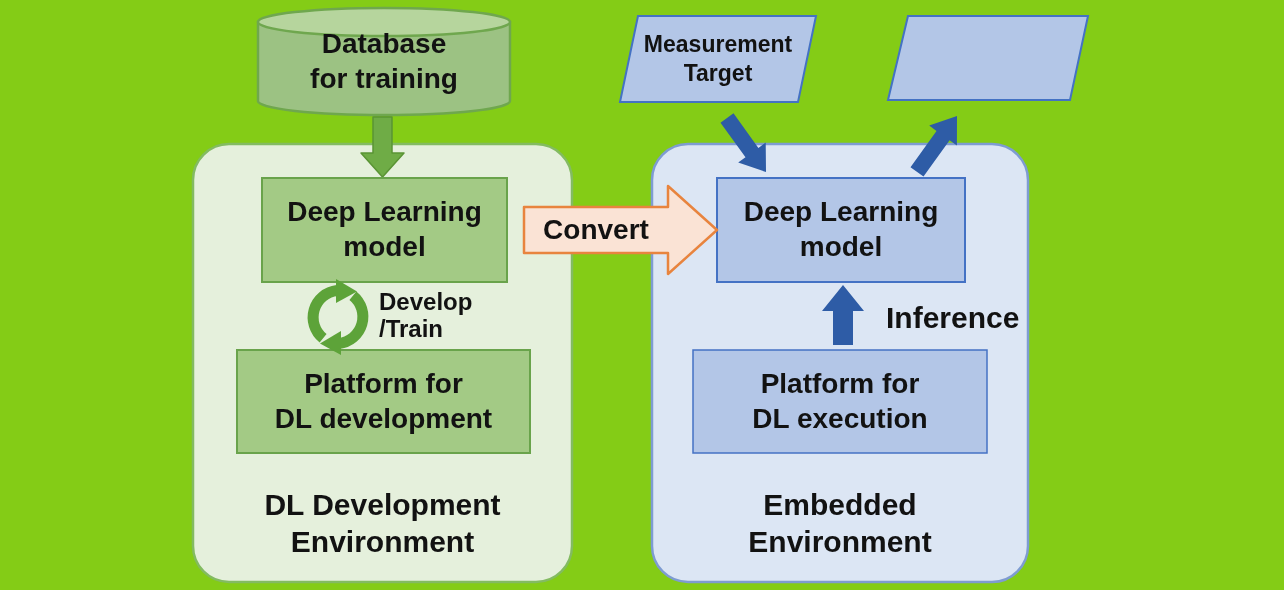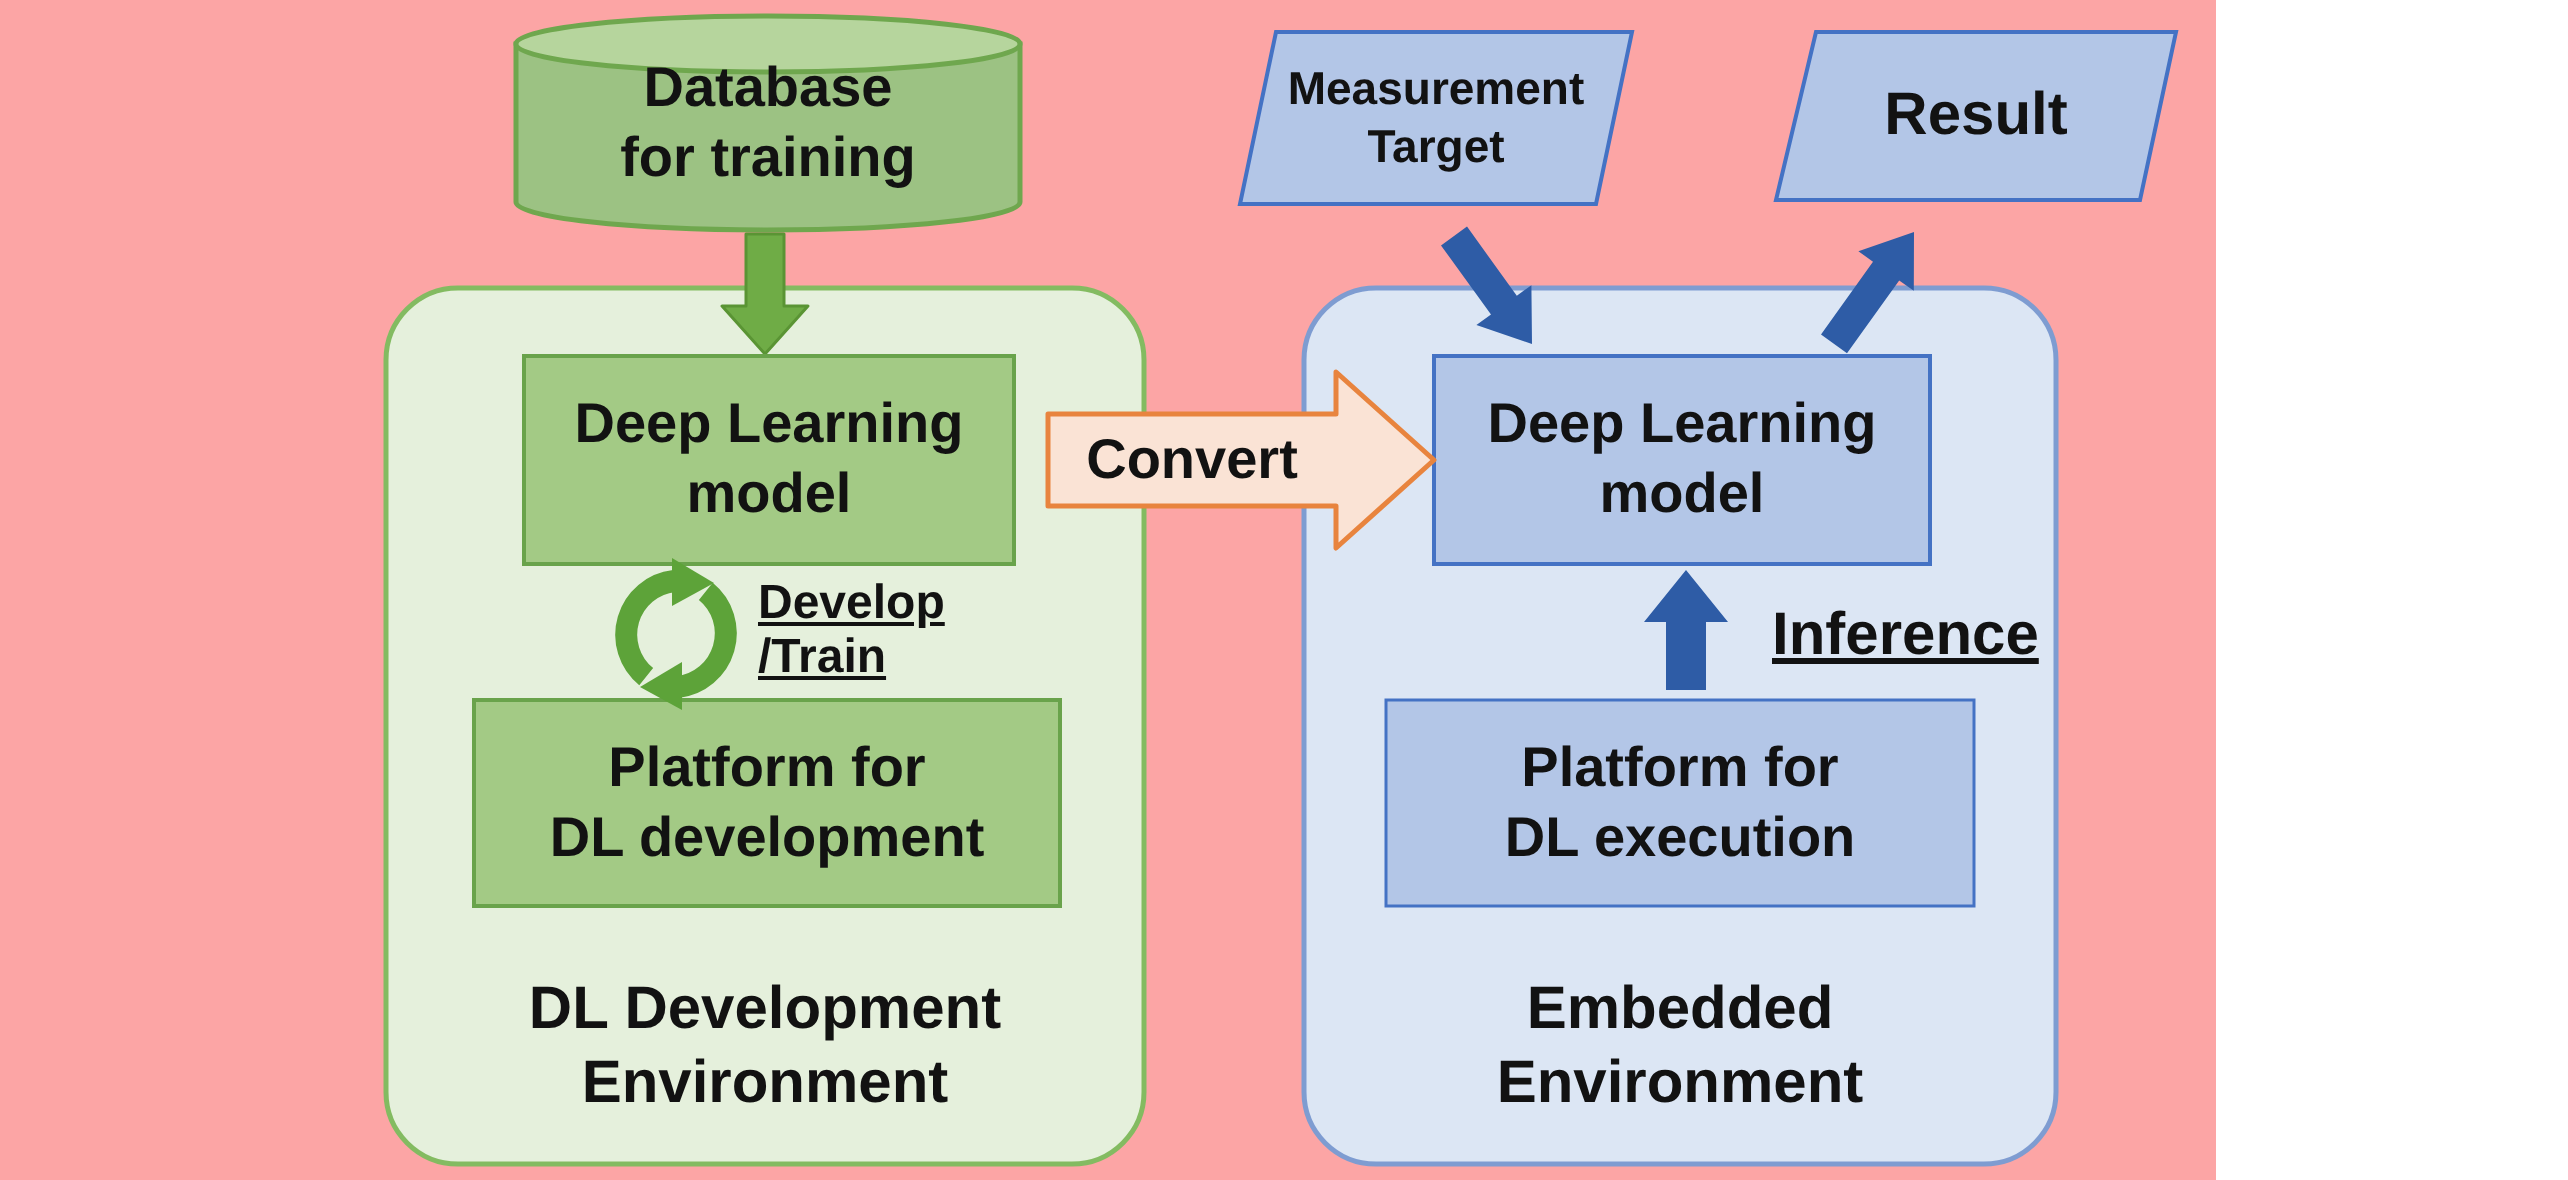--- a/index.html
+++ b/index.html
@@ -1,32 +1,32 @@
 <!DOCTYPE html>
 <html><head>
 <meta charset="utf-8">
 <style>
   html,body{margin:0;padding:0;background:#ffffff;}
   .canvas{
     position:relative;
-    width:1108px;height:590px;
-    background:#fca5a5;
+    width:1284px;height:590px;
+    background:#84cc16;
     overflow:hidden;
     font-family:"Liberation Sans", sans-serif;
   }
   .shapes{position:absolute;left:0;top:0;width:1284px;height:590px;}
   .lbl{
     position:absolute;
     display:flex;align-items:center;justify-content:center;
     font-weight:700;color:#121212;
     white-space:pre-line;text-align:center;
     line-height:1.24;
     pointer-events:none;
   }
-  .lbl-left{justify-content:flex-start;text-align:left;text-decoration:underline;}
+  .lbl-left{justify-content:flex-start;text-align:left;}
   .fs28{font-size:28px;}
   .fs30{font-size:30px;}
   .fs23{font-size:23px;}
   .fs24{font-size:24px;}
 </style>
 </head>
 <body>
 
 <div class="canvas">
 
@@ -79,21 +79,20 @@
 DL development</div>
 
   <div class="lbl fs30" style="left:193px;top:484px;width:379px;height:78px;">DL Development
 Environment</div>
 
   <div class="lbl fs23" style="left:628px;top:16px;width:180px;height:86px;">Measurement
 Target</div>
 
   <div class="lbl fs28" style="left:524px;top:207px;width:144px;height:46px;">Convert</div>
 
-  <div class="lbl fs30" style="left:888px;top:16px;width:200px;height:84px;">Result</div>
 
   <div class="lbl fs28" style="left:717px;top:178px;width:248px;height:104px;">Deep Learning
 model</div>
 
   <div class="lbl lbl-left fs30" style="left:874px;top:300px;width:160px;height:36px;margin-left:12px;">Inference</div>
 
   <div class="lbl fs28" style="left:693px;top:350px;width:294px;height:103px;">Platform for
 DL execution</div>
 
   <div class="lbl fs30" style="left:652px;top:484px;width:376px;height:78px;text-align:center;">Embedded

